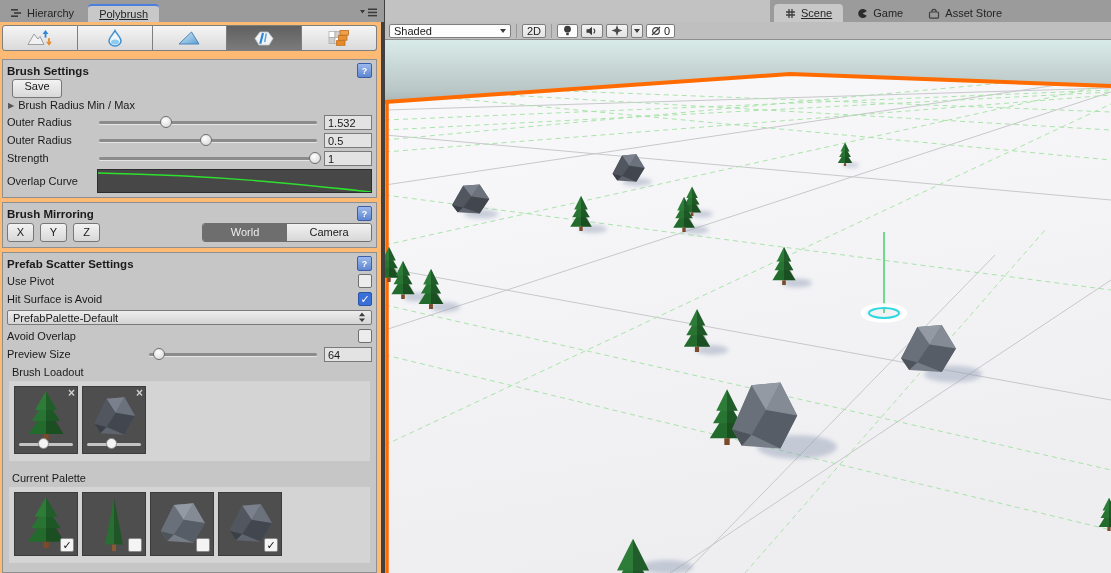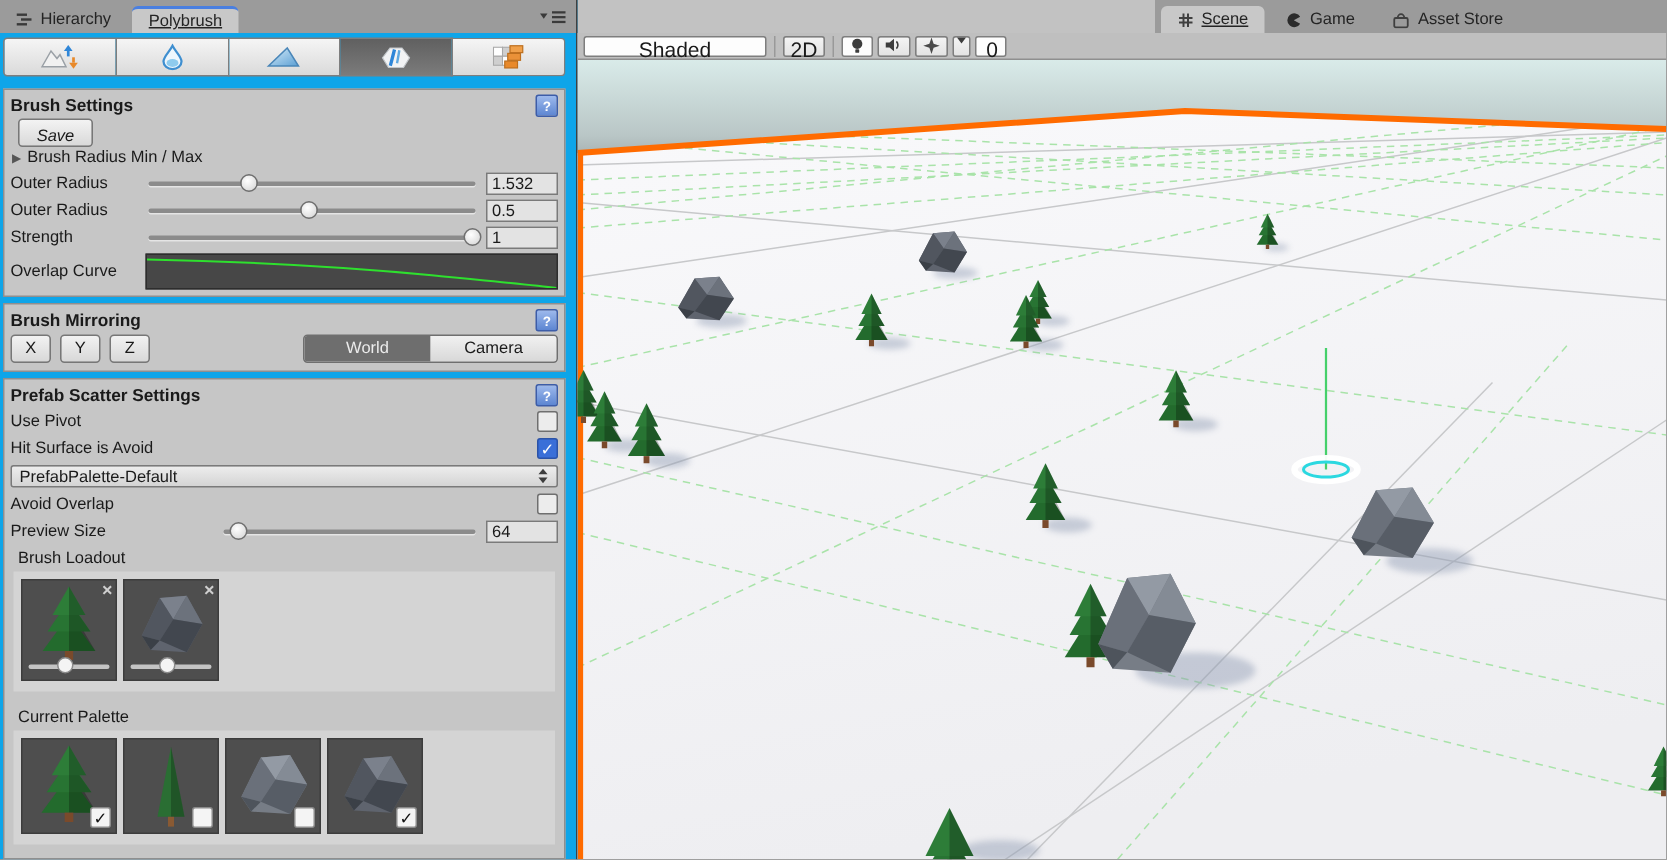--- a/index.html
+++ b/index.html
@@ -9,22 +9,22 @@
   
   .tabbar{position:absolute;top:0;height:22px;background:#9b9b9b;box-sizing:border-box;}
   .tabbar.left{left:0;width:384px;}
   .tabbar.right{left:385px;width:726px;}
   .tab{display:inline-flex;align-items:center;gap:5px;height:18px;margin-top:4px;
        padding:0 11px;color:#242424;vertical-align:top;cursor:default;}
   .tab.active{background:#c8c8c8;border-radius:4px 4px 0 0;text-decoration:underline;}
   .tab.focused{border-top:2px solid #4a7fe0;height:16px;}
   .panemenu{position:absolute;right:6px;top:7px;}
   
-  .leftpanel{position:absolute;left:0;top:0;width:385px;height:573px;background:#0ea5e9;
-             border-right:1px solid #404040;box-sizing:border-box;}
+  .leftpanel{position:absolute;left:0;top:0;width:385px;height:573px;background:#fdba74;
+             border-right:4px solid #404040;box-sizing:border-box;}
   .modebar{position:absolute;top:25px;left:2px;width:375px;height:26px;display:flex;}
   .modebtn{flex:1;border:1px solid #7e7e7e;border-left-width:0;
            background:linear-gradient(#f5f5f5,#dadada);
            display:flex;align-items:center;justify-content:center;}
   .modebtn:first-child{border-left-width:1px;border-radius:3px 0 0 3px;}
   .modebtn:last-child{border-radius:0 3px 3px 0;}
   .modebtn.selected{background:linear-gradient(#606060,#7b7b7b);}
   .sec{position:absolute;left:2px;width:375px;background:#c6c6c6;border:1px solid #8f8f8f;
        box-sizing:border-box;padding:2px 4px;}
   .sec-brush{top:59px;height:139px;}
@@ -34,21 +34,21 @@
   .helpicon{margin-left:auto;width:13px;height:13px;border-radius:2px;
             background:linear-gradient(#9db9ec,#5d86d2);border:1px solid #3d5da8;color:#fff;
             font-size:9px;font-weight:bold;display:flex;align-items:center;justify-content:center;}
   .r{display:flex;align-items:center;height:18px;}
   .lbl{width:90px;white-space:nowrap;}
   .dropdown{flex:1;height:15px;border:1px solid #7a7a7a;border-radius:2px;
             background:linear-gradient(#ededed,#d4d4d4);display:flex;align-items:center;
             padding:0 5px;box-sizing:border-box;}
   .dropdown .ddtext{flex:1;white-space:nowrap;overflow:hidden;}
   .btn{height:17px;border:1px solid #777;border-radius:3px;background:linear-gradient(#f3f3f3,#d9d9d9);
-       display:flex;align-items:flex-end;justify-content:center;font-style:italic;}
+       display:flex;align-items:flex-start;justify-content:center;}
   .savebtn{width:48px;margin-left:5px;}
   .foldrow{height:16px;}
   .foldarrow{color:#555;font-size:8px;margin:0 4px 0 1px;}
   .slider{flex:1;position:relative;height:14px;margin-right:5px;}
   .strack{position:absolute;left:2px;right:2px;top:6px;height:3px;background:#8b8b8b;
           border-radius:2px;box-shadow:0 1px 0 rgba(255,255,255,.55);}
   .sthumb{position:absolute;top:1px;width:12px;height:12px;border-radius:50%;
           background:radial-gradient(circle at 40% 35%,#ffffff,#d2d2d2);border:1px solid #6f6f6f;
           box-sizing:border-box;margin-left:-6px;}
   .valbox{width:48px;height:15px;border:1px solid #7a7a7a;background:#e3e3e3;
@@ -80,21 +80,21 @@
   .palcb{position:absolute;right:3px;bottom:3px;width:14px;height:14px;border:1px solid #8a8a8a;
          border-radius:2px;background:#f4f4f4;display:flex;align-items:center;justify-content:center;
          font-size:11px;font-weight:bold;color:#111;box-sizing:border-box;}
   
   .scenepanel{position:absolute;left:385px;top:0;width:726px;height:573px;}
   .scenetools{position:absolute;top:22px;left:0;width:726px;height:18px;background:#bfbfbf;
               border-bottom:1px solid #8f8f8f;display:flex;align-items:center;gap:3px;
               padding:0 4px;box-sizing:border-box;}
   .tbctl{height:14px;border:1px solid #7e7e7e;border-radius:2px;
          background:linear-gradient(#f4f4f4,#e3e3e3);display:flex;align-items:center;
-         padding:0 4px;font-size:14px;box-sizing:border-box;flex-direction:column;}
+         padding:0 4px;font-size:11px;box-sizing:border-box;}
   .tbctl.white{background:#fdfdfd;}
   .tbsep{width:1px;height:14px;background:#999;margin:0 2px;}
   .shadedctl{width:122px;}
   .shadedctl .ddtext{flex:1;}
   .caret{width:0;height:0;border-left:3.5px solid transparent;border-right:3.5px solid transparent;
          border-top:4px solid #3c3c3c;}
   .viewport{position:absolute;top:40px;left:0;width:726px;height:533px;}
   .viewport svg{display:block;}
 </style>
 </head>

